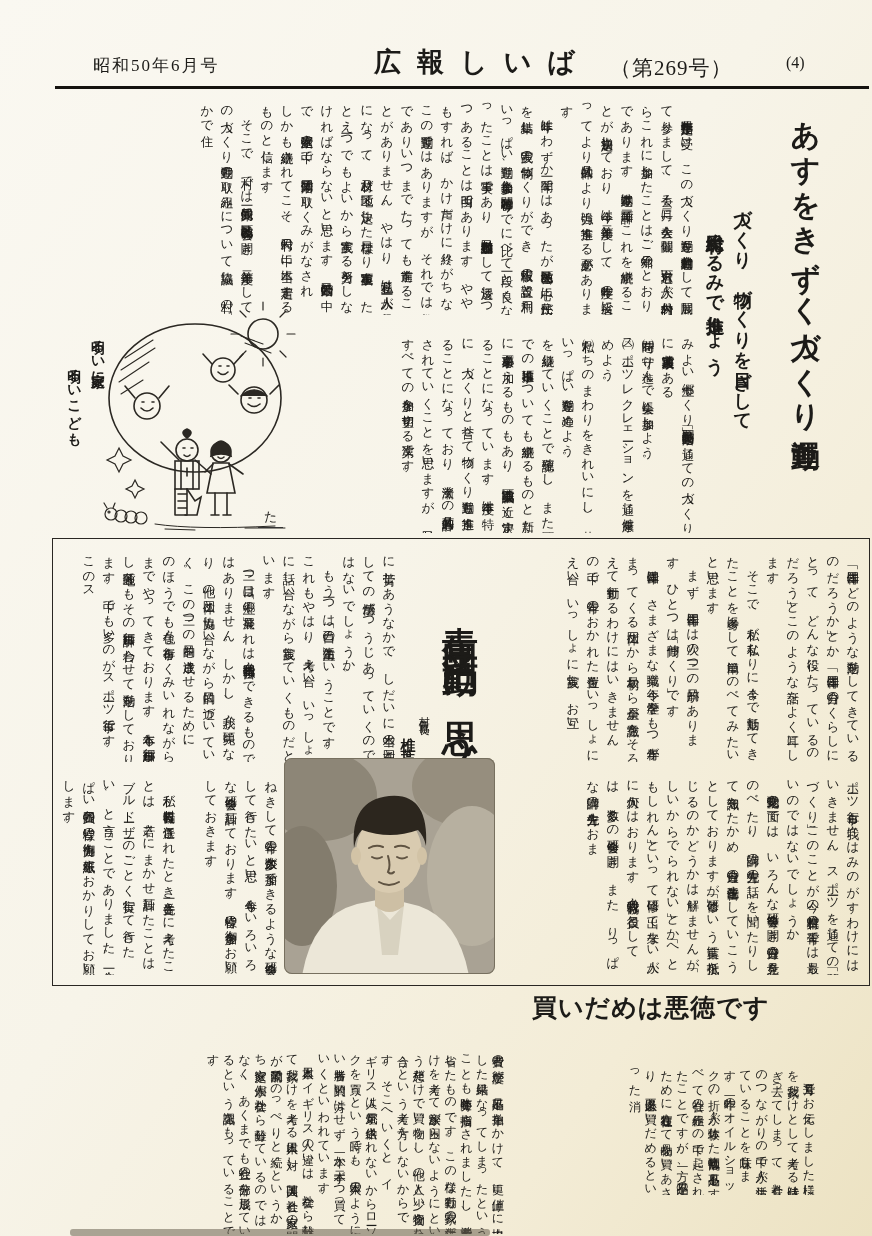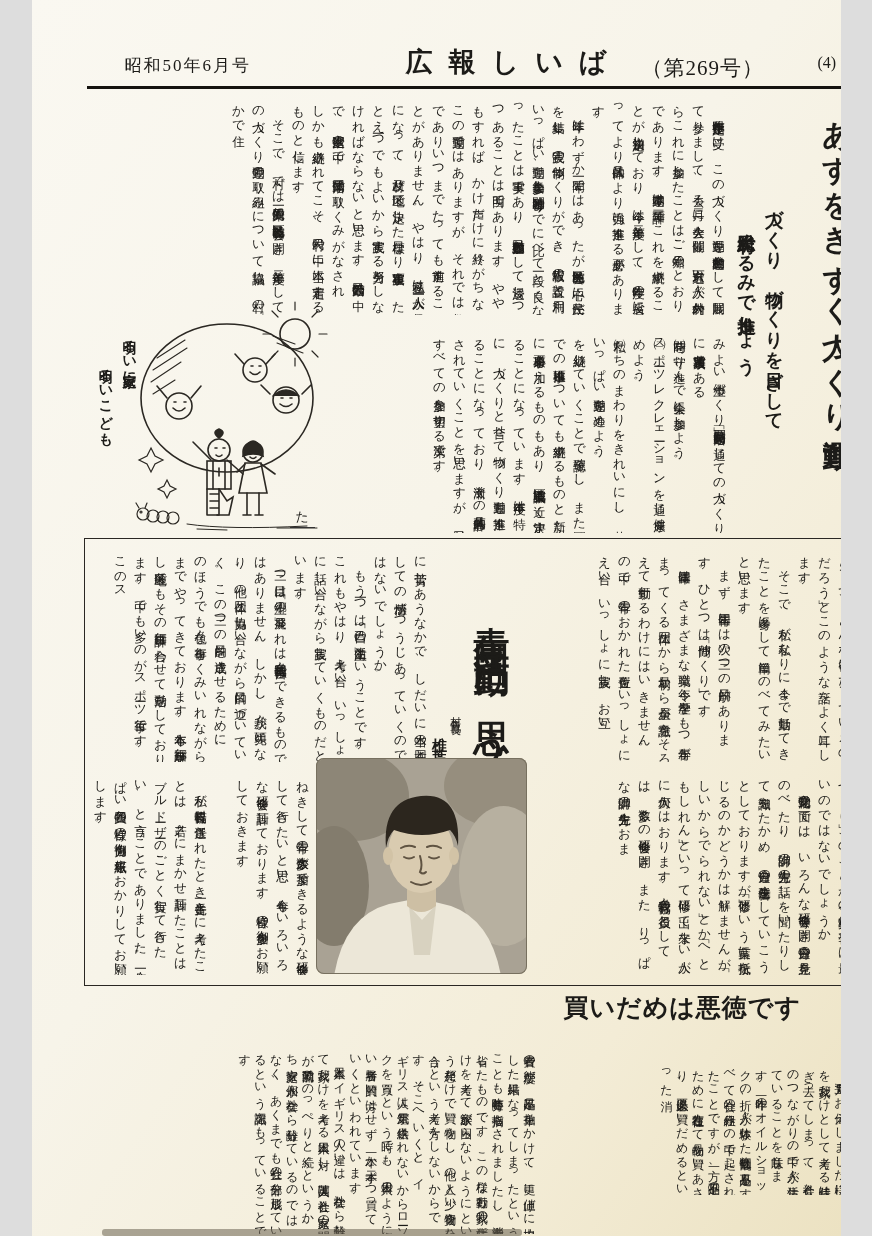--- a/index.html
+++ b/index.html
@@ -1,17 +1,17 @@
 <!DOCTYPE html>
 <html lang="ja"><head>
 <meta charset="utf-8">
 <style>
   html,body{margin:0;padding:0;background:#ddd;}
   .page{
-    position:relative;width:809px;height:1236px;margin:0 auto;
+    position:relative;width:872px;height:1236px;margin:0 auto;
     background:linear-gradient(125deg,#faf8f1 0%,#f7f4e9 45%,#f3ecd6 78%,#ece2c2 100%);
     font-family:"Liberation Serif","DejaVu Serif",serif;
     color:#1c1b18;overflow:hidden;
   }
   .v{writing-mode:vertical-rl;text-orientation:mixed;overflow:hidden;}
   .abs{position:absolute;}
   p{margin:0;text-indent:1em;}
   p.cont,p.li{text-indent:0;}
   .sig{text-indent:0;text-align:end;}
   .gothic{font-family:"Liberation Sans","DejaVu Sans",sans-serif;}

